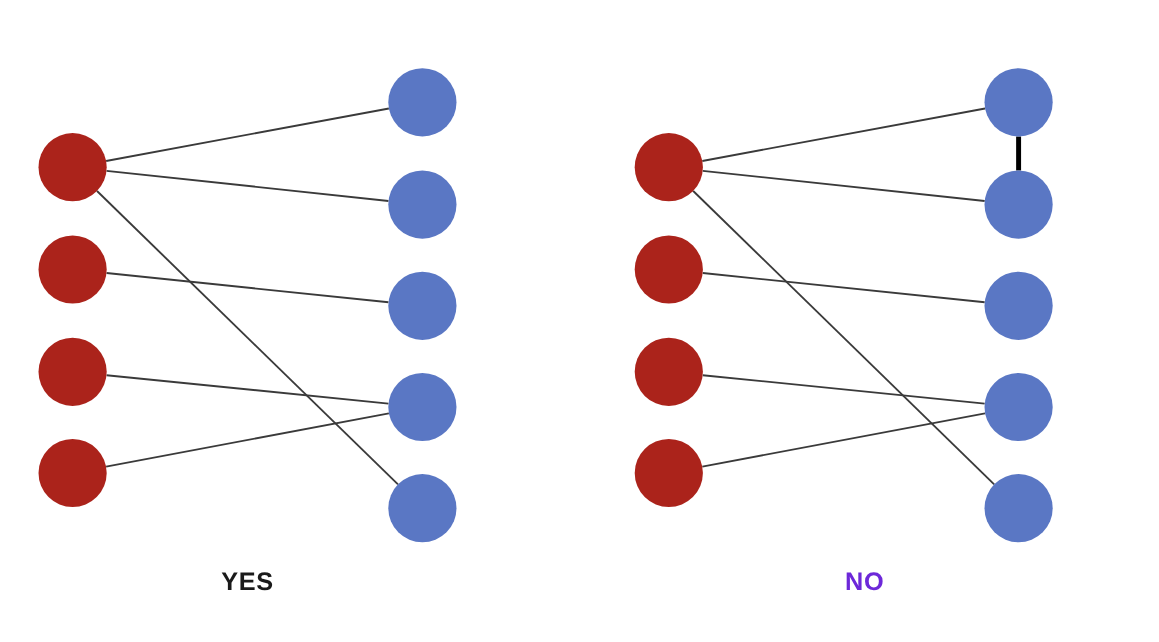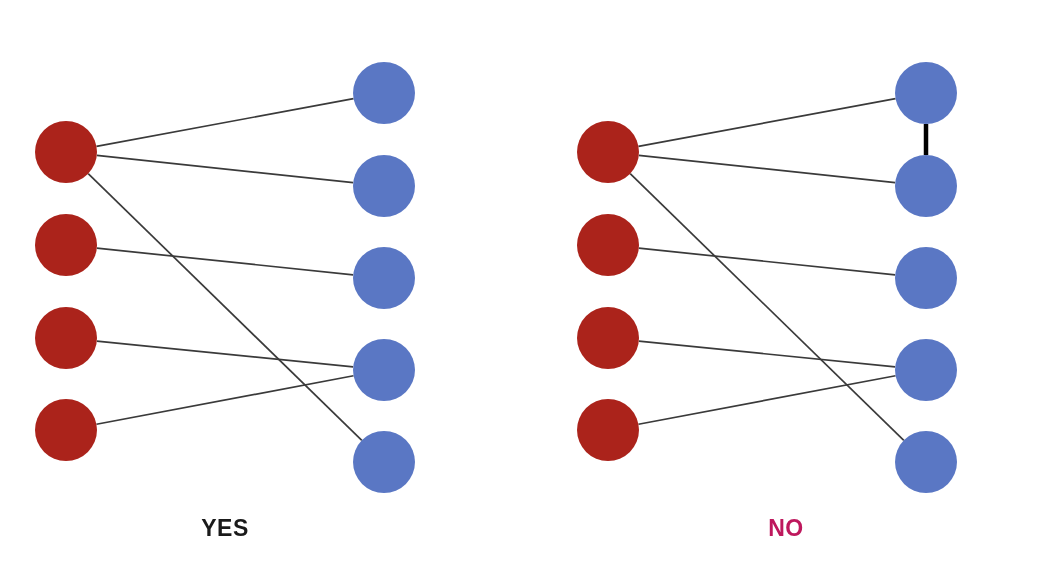--- a/index.html
+++ b/index.html
@@ -74,14 +74,14 @@
         <circle cx="608" cy="338" r="31" fill="#ab231b"></circle>
         <circle cx="608" cy="430" r="31" fill="#ab231b"></circle>
         <circle cx="926" cy="93" r="31" fill="#5a77c4"></circle>
         <circle cx="926" cy="186" r="31" fill="#5a77c4"></circle>
         <circle cx="926" cy="278" r="31" fill="#5a77c4"></circle>
         <circle cx="926" cy="370" r="31" fill="#5a77c4"></circle>
         <circle cx="926" cy="462" r="31" fill="#5a77c4"></circle>
       </g>
     </svg>
 <div class="caption" style="left: 225px; top: 515px; color: rgb(26, 26, 26);">YES</div>
-    <div class="caption" style="left: 786px; top: 515px; color: #be185d;">NO</div>
+    <div class="caption" style="left: 786px; top: 515px; color: #6d28d9;">NO</div>
   </div>
 
 </body></html>

